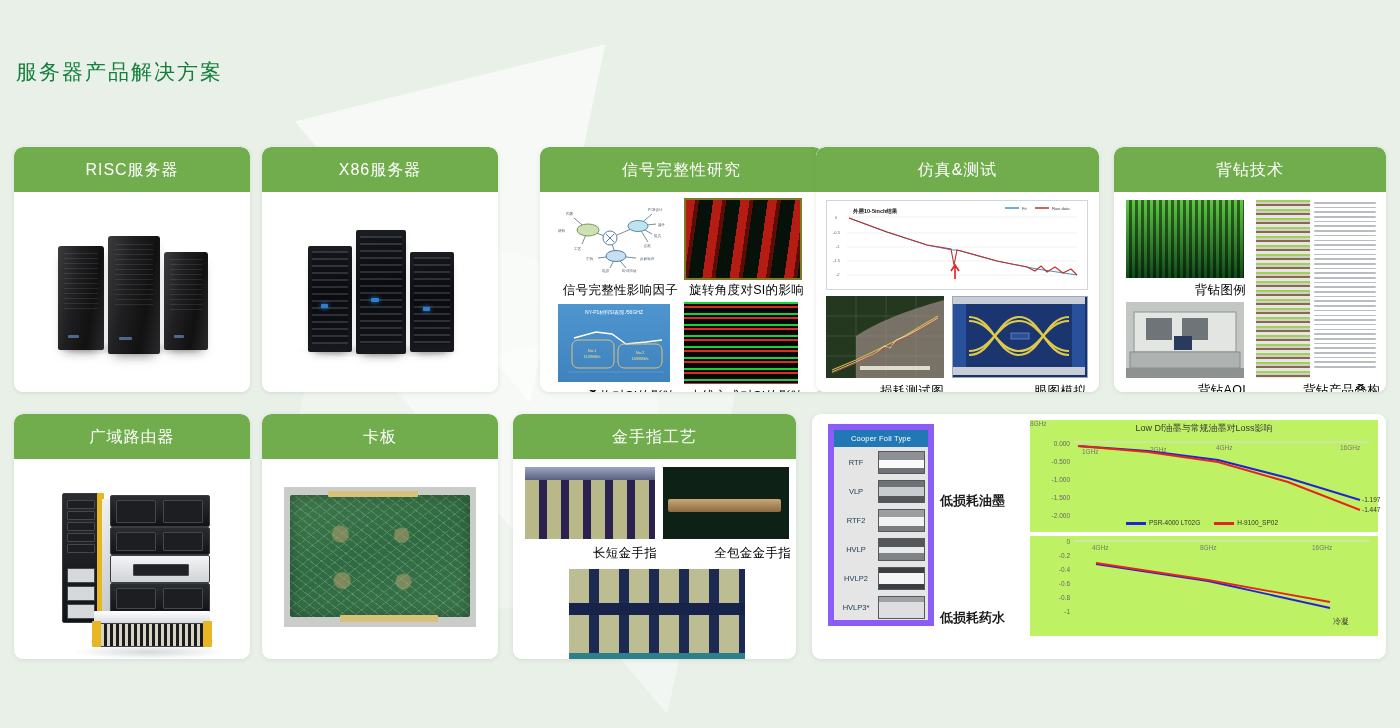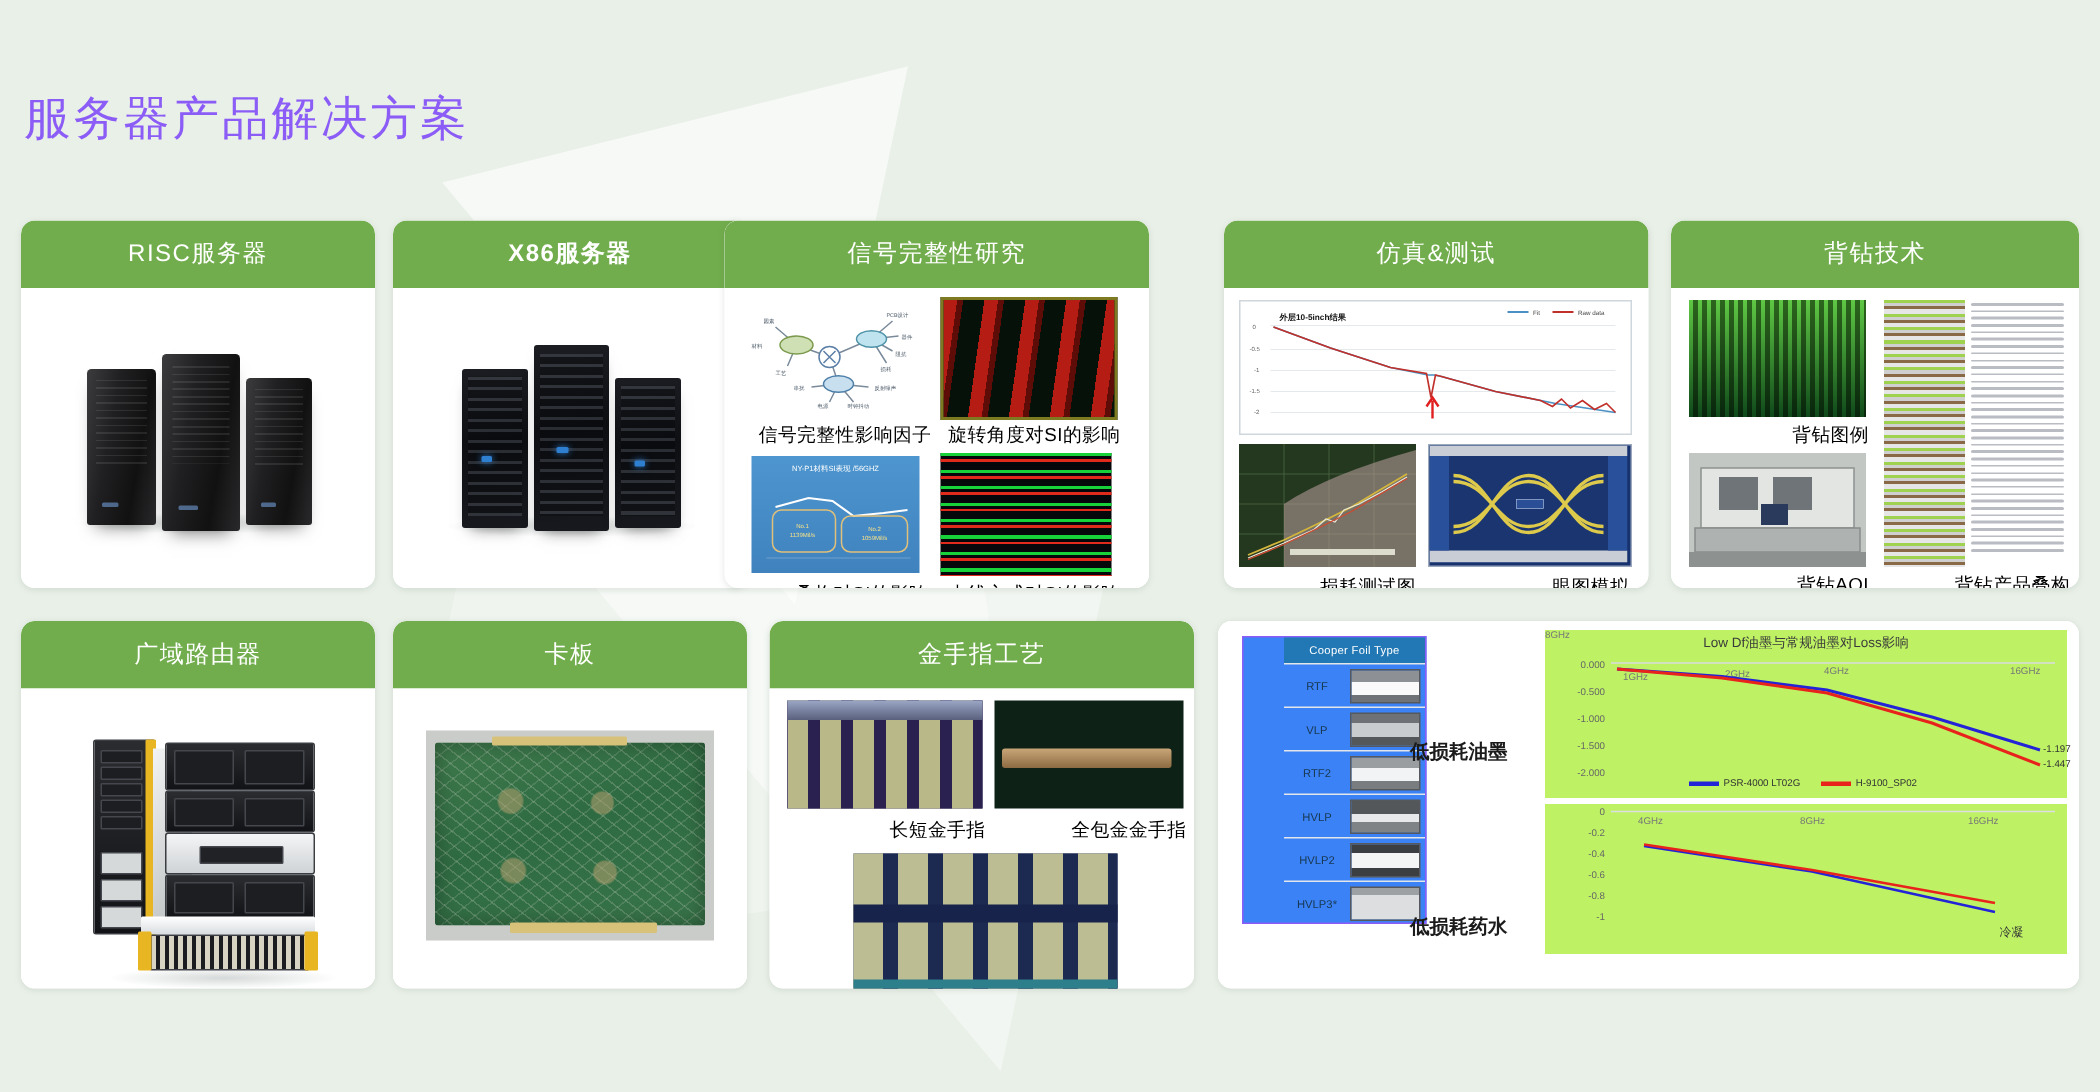--- a/index.html
+++ b/index.html
@@ -29,21 +29,21 @@
   .wm-c{
     left:300px;top:250px;width:360px;height:360px;
     background:rgba(255,255,255,.30);
     border-radius:50% 50% 50% 0;
     transform:rotate(12deg);
   }
 
   
   .page-title{
     position:absolute;left:16px;top:58px;z-index:4;
-    font-size:31px;letter-spacing:2px;color:#8b5cf6;font-weight:400;text-align:center;
+    font-size:21px;letter-spacing:2px;color:#15803d;font-weight:400;text-align:center;
   }
 
   
   .card{
     position:absolute;z-index:3;
     background:#ffffff;
     border-radius:9px;
     box-shadow:0 1px 4px rgba(90,110,90,.16);
     overflow:hidden;
     display:flex;flex-direction:column;
@@ -208,21 +208,21 @@
   }
   .gf3{
     position:absolute;background:#1c2a52;
     background-image:
       repeating-linear-gradient(to right,
         #bcbd92 0 20px, #1c2a52 20px 30px);
   }
   .gf3-band{position:absolute;left:0;right:0;height:12%;background:#17234a;}
 
   
-  .cft{position:absolute;background:#3b82f6;border:1px solid #8b5cf6;padding-left:27px;}
+  .cft{position:absolute;background:#e5e5e5;border:6px solid #8b5cf6;}
   .cft-head{
     background:#2278b5;color:#fff;font-size:7.5px;text-align:center;
     height:17px;line-height:17px;letter-spacing:.2px;
   }
   .cft-row{
     display:flex;align-items:center;height:28px;border-top:1px solid #e3e7ea;
   }
   .cft-row .lbl{
     width:44px;text-align:center;font-size:7.5px;color:#18384f;
   }
@@ -263,33 +263,33 @@
   <div class="card-body">
     <div class="srv-wrap">
       <div class="floor-shadow" style="left:38px;bottom:36px;width:160px;"></div>
       <div class="tower" style="left:44px;width:46px;height:104px;"></div>
       <div class="tower" style="left:94px;width:52px;height:118px;bottom:38px;"></div>
       <div class="tower" style="left:150px;width:44px;height:98px;"></div>
     </div>
   </div>
 </div>
 
-<div class="card" style="left:262px;top:147px;width:236px;height:245px;font-weight:bold;">
+<div class="card" style="left:262px;top:147px;width:236px;height:245px;">
   <div class="card-head" style="background: rgb(113, 173, 76);">X86服务器</div>
   <div class="card-body">
     <div class="srv-wrap">
       <div class="floor-shadow" style="left:36px;bottom:34px;width:166px;"></div>
       <div class="rack" style="left:46px;width:44px;height:106px;bottom:40px;"></div>
       <div class="rack" style="left:94px;width:50px;height:124px;bottom:38px;"></div>
       <div class="rack" style="left:148px;width:44px;height:100px;bottom:40px;"></div>
     </div>
   </div>
 </div>
 
-<div class="card" style="left:483px;top:147px;width:283px;height:245px;">
+<div class="card" style="left:540px;top:147px;width:283px;height:245px;">
   <div class="card-head" style="background: rgb(113, 173, 76);">信号完整性研究</div>
   <div class="card-body">
 
     <div class="mind" style="left:12px;top:8px;width:122px;height:74px;">
       <svg width="122" height="74" viewBox="0 0 122 74">
         <g stroke="#7a8a9a" stroke-width="1" fill="none">
           <path d="M36 30 L58 38 M58 38 L86 26 M58 38 L64 56 M36 30 L22 18 M36 30 L30 44
                    M86 26 L100 14 M86 26 L104 24 M86 26 L100 34 M86 26 L96 42
                    M64 56 L46 58 M64 56 L84 58 M64 56 L58 68 M64 56 L74 68"></path>
         </g>

